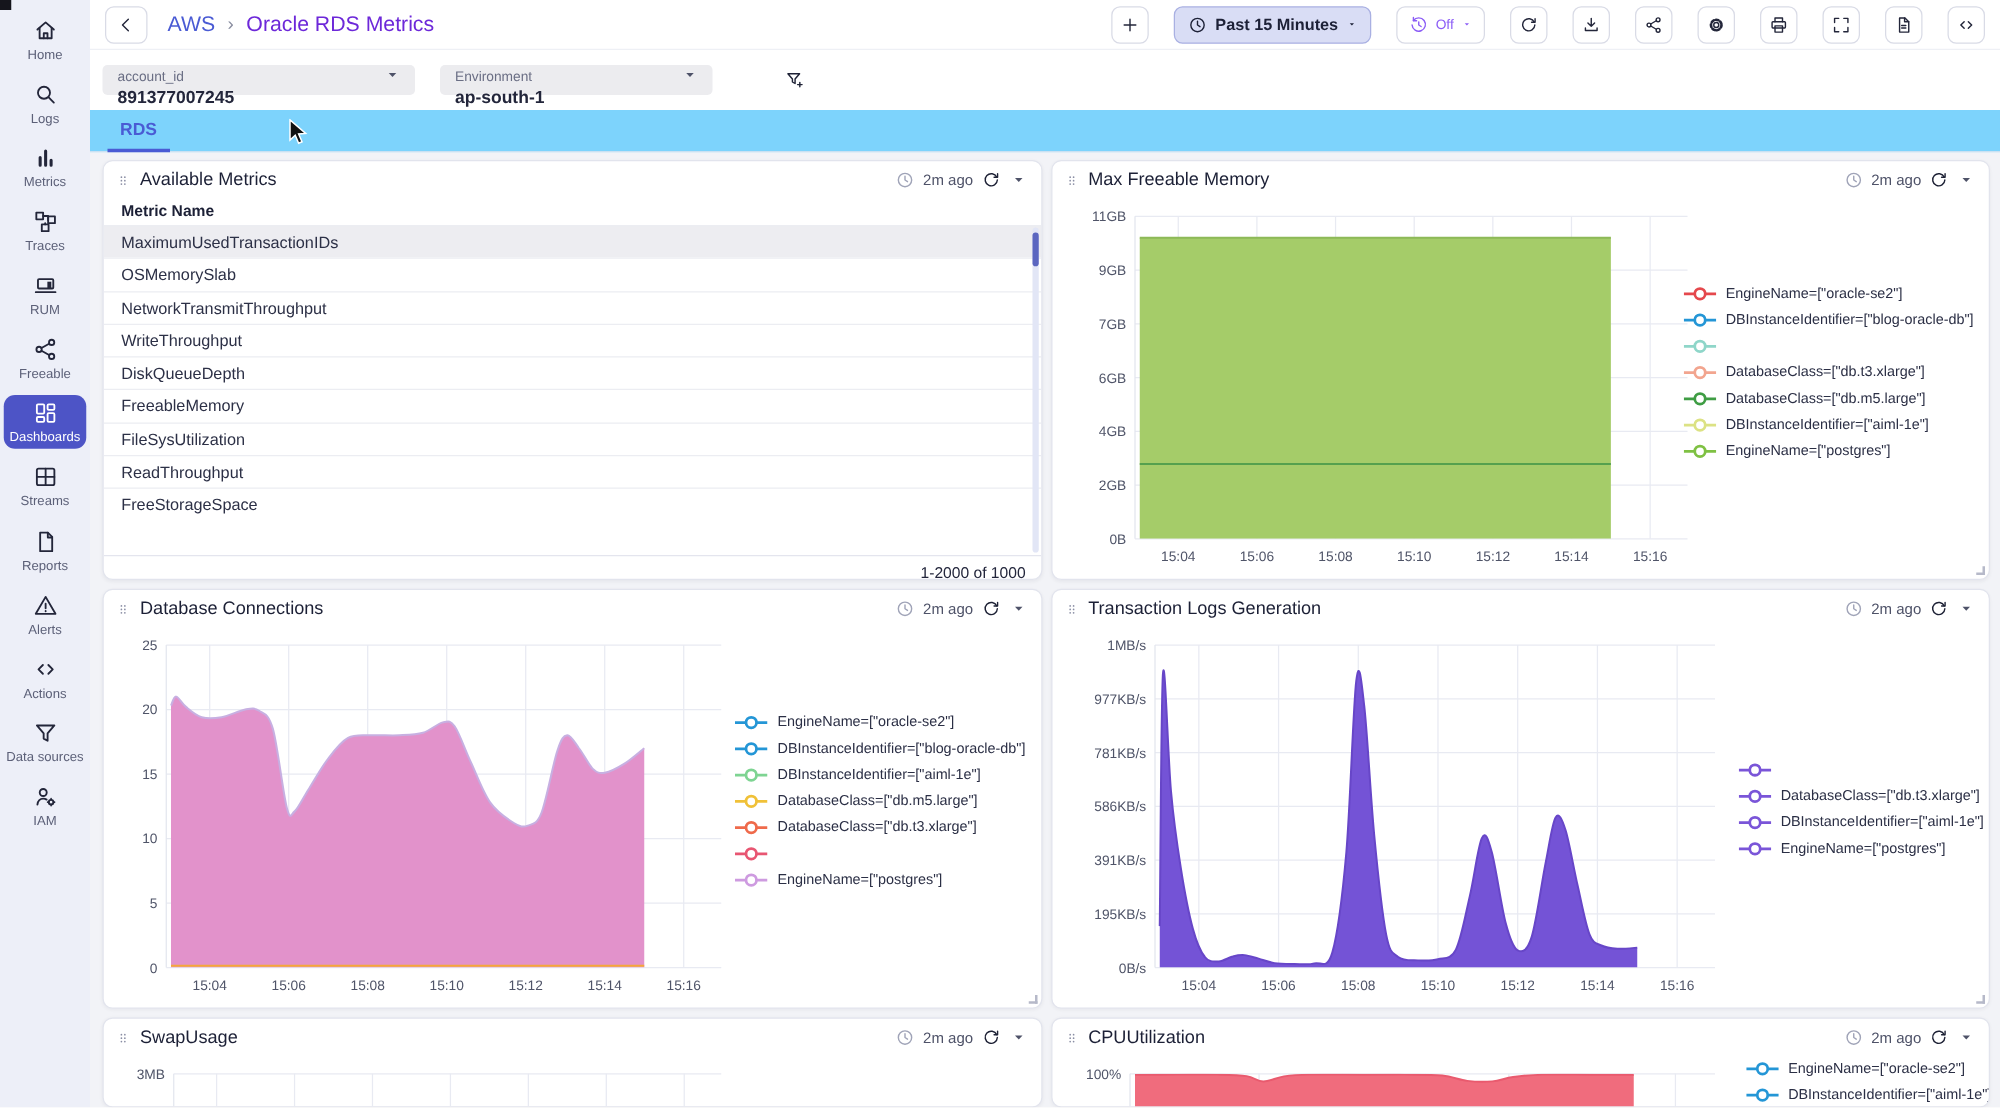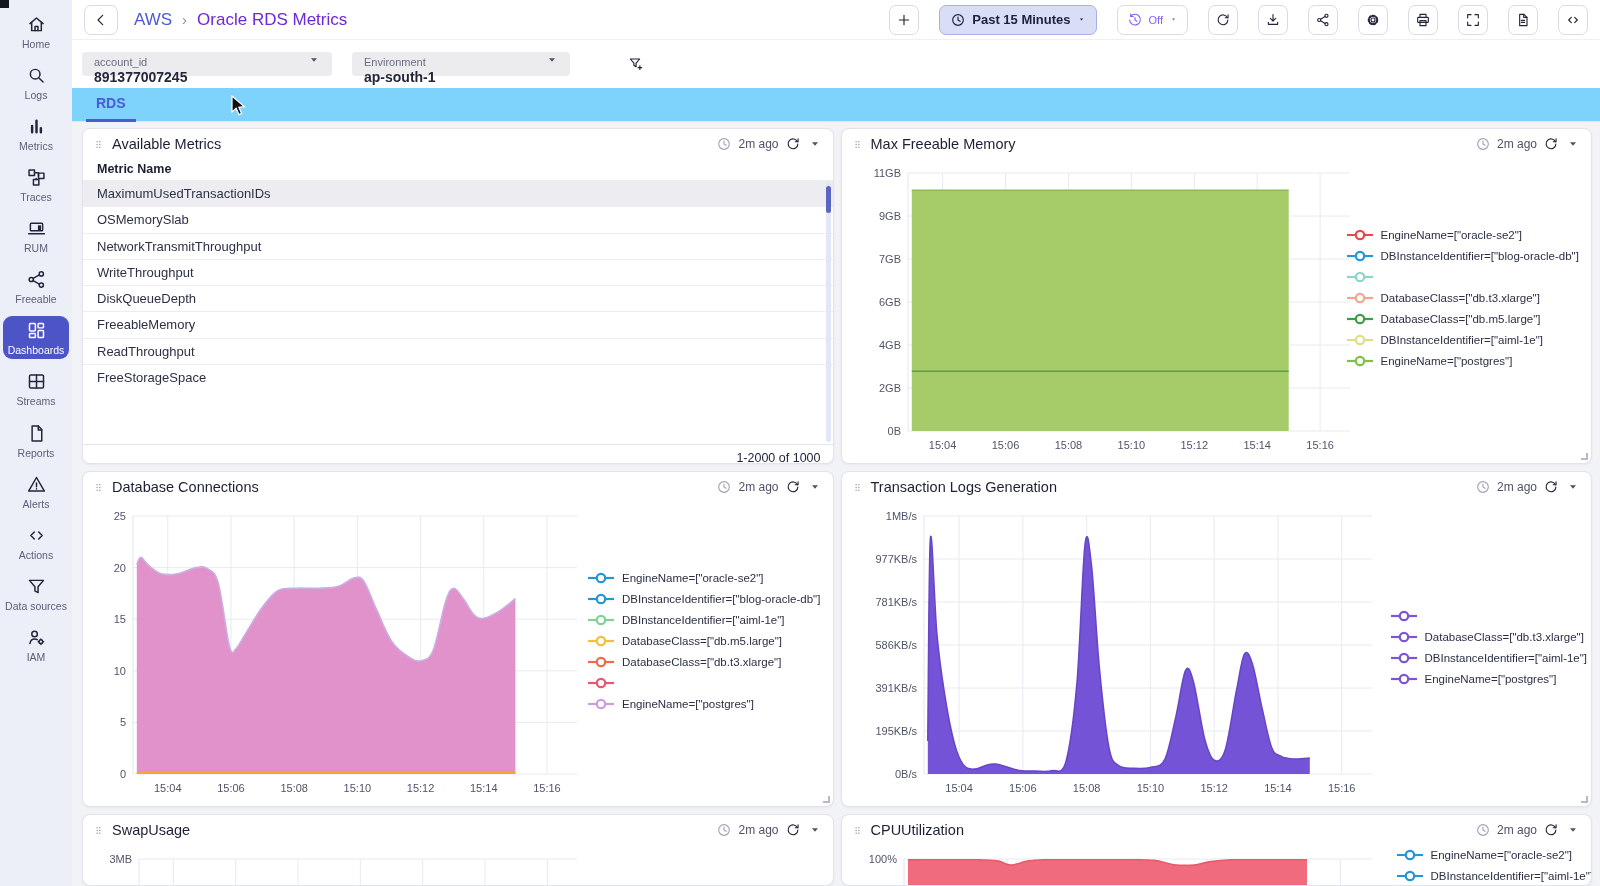--- a/index.html
+++ b/index.html
@@ -413,20 +413,21 @@
         </div>
         <div class="tbl-colhead">Metric Name</div>
         <div class="tbl-rows" id="metric-rows">
 
         <div class="tbl-row sel">MaximumUsedTransactionIDs</div>
             <div class="tbl-row">OSMemorySlab</div>
             <div class="tbl-row">NetworkTransmitThroughput</div>
             <div class="tbl-row">WriteThroughput</div>
             <div class="tbl-row">DiskQueueDepth</div>
             <div class="tbl-row">FreeableMemory</div>
+            <div class="tbl-row">FileSysUtilization</div>
             <div class="tbl-row">ReadThroughput</div>
             <div class="tbl-row">FreeStorageSpace</div>
             <div class="scroll-track">
               <div class="scroll-thumb"></div>
             </div>
           </div>
         <div class="tbl-footer">1-2000 of 1000</div>
       </section>
 
       <section class="panel">

